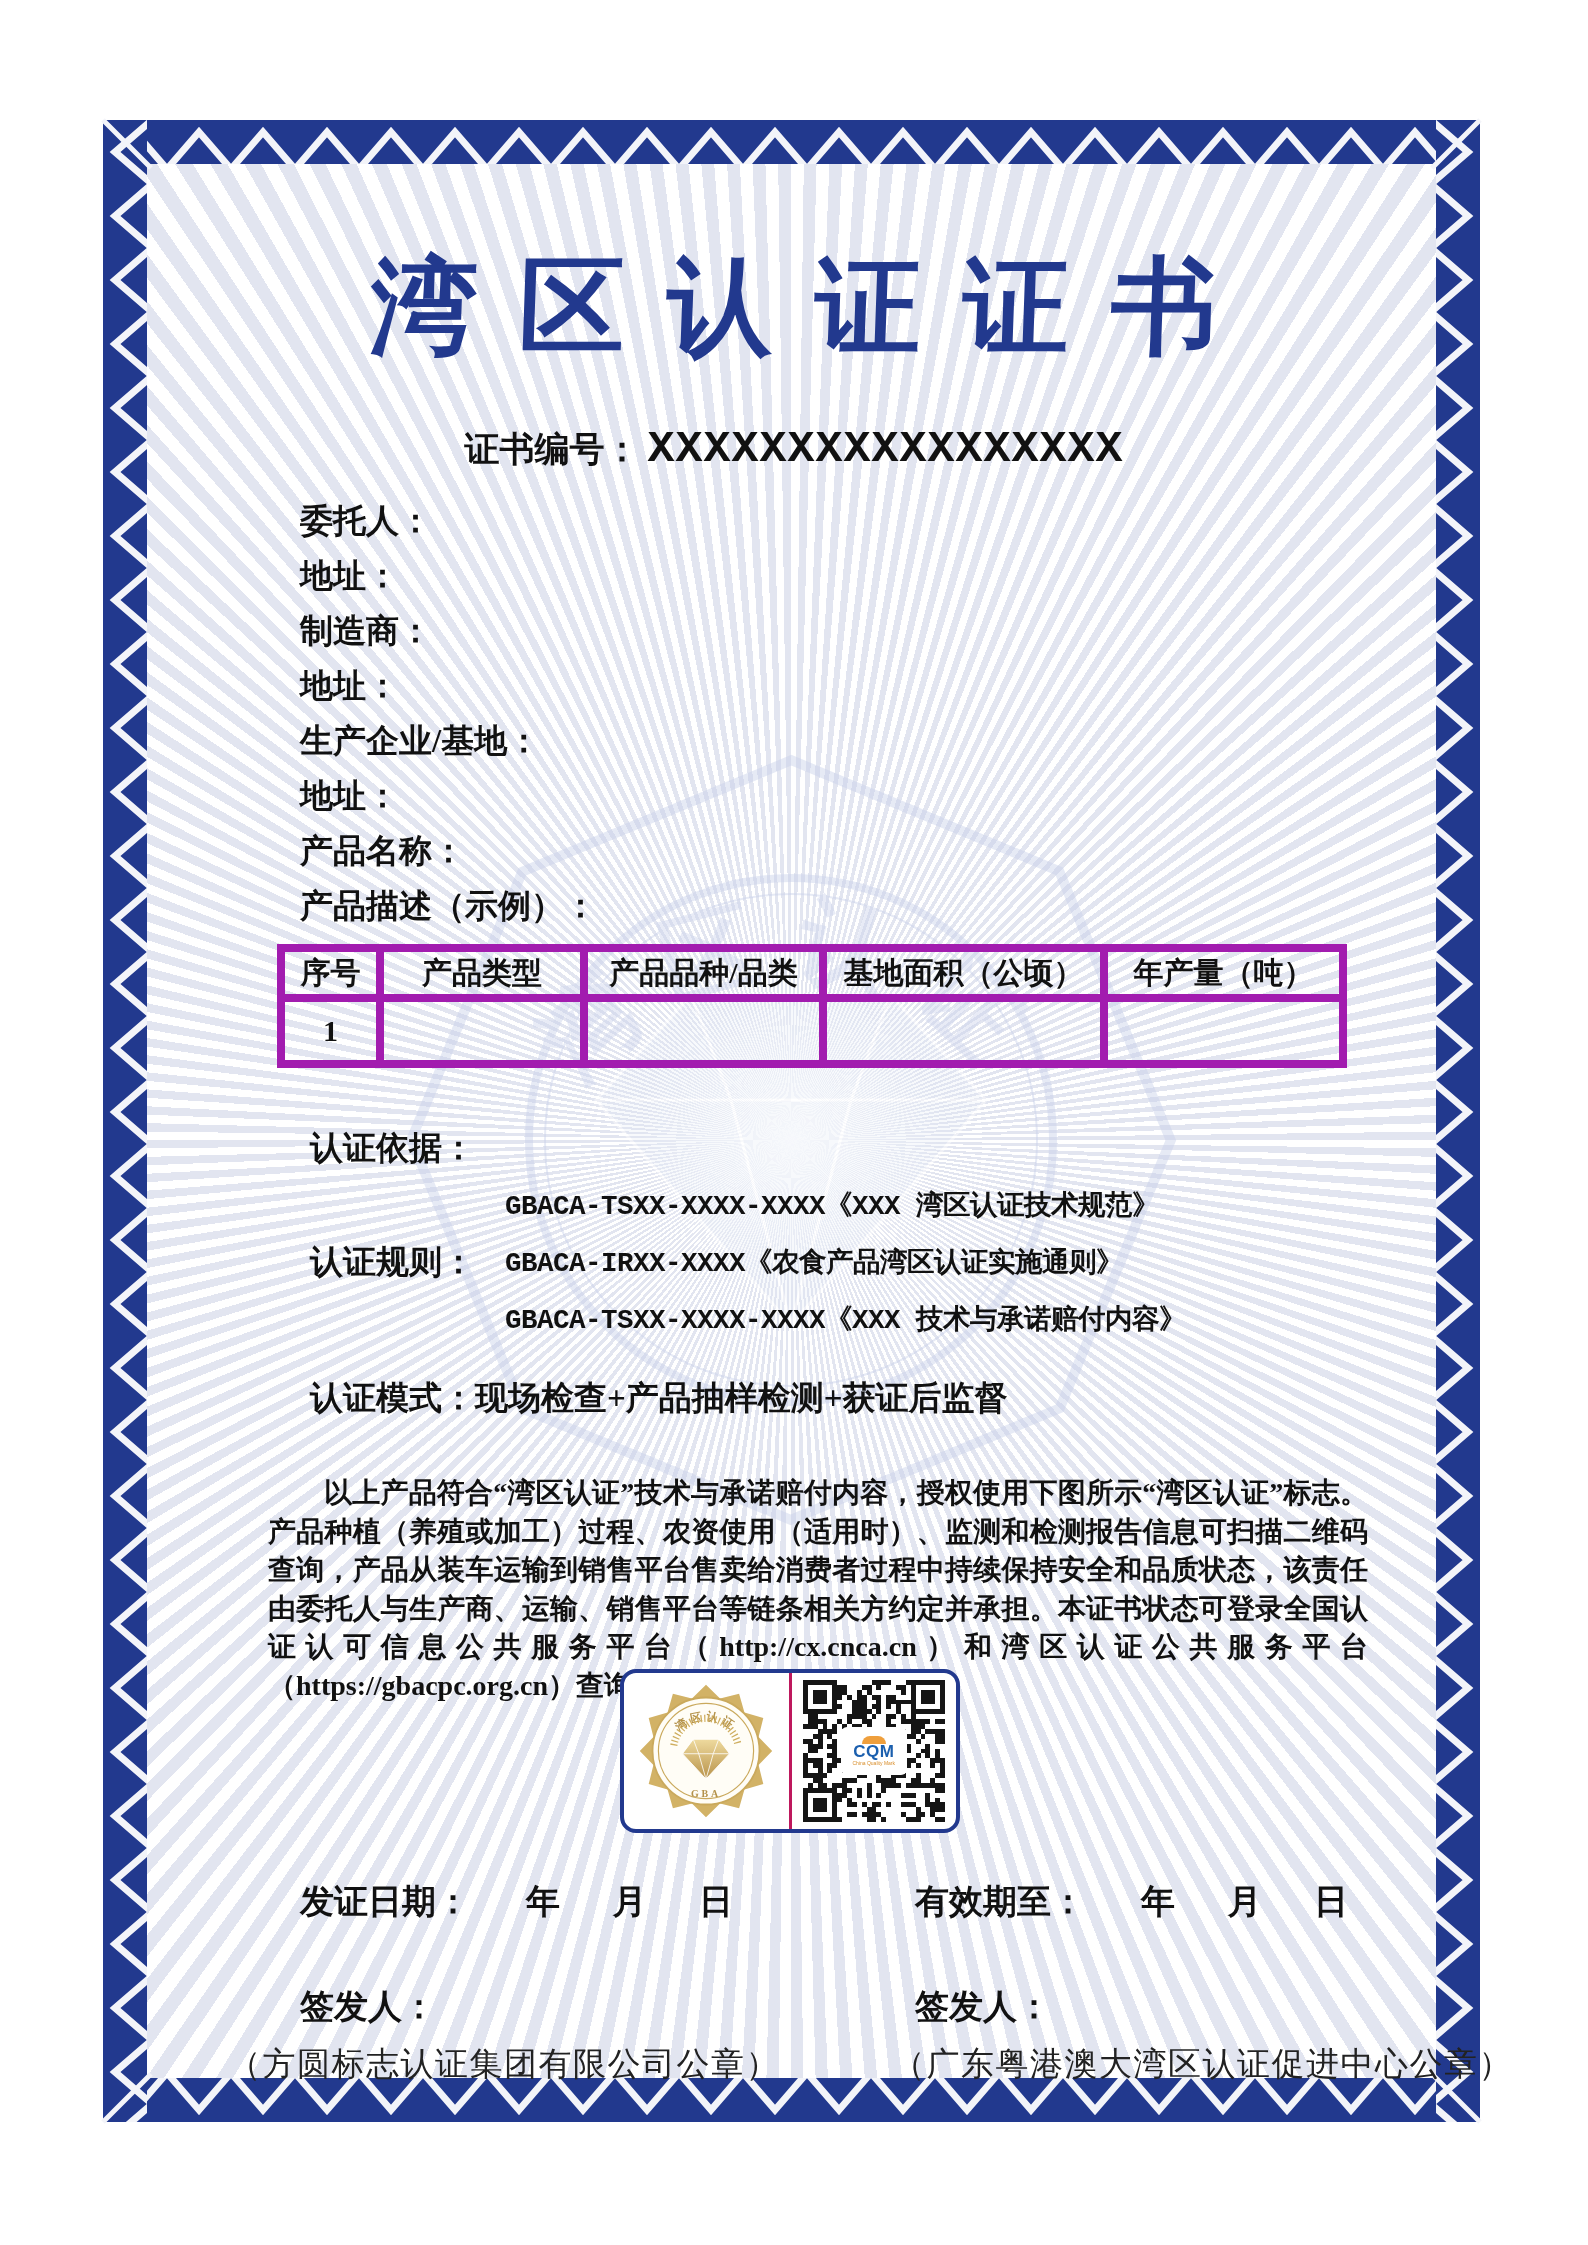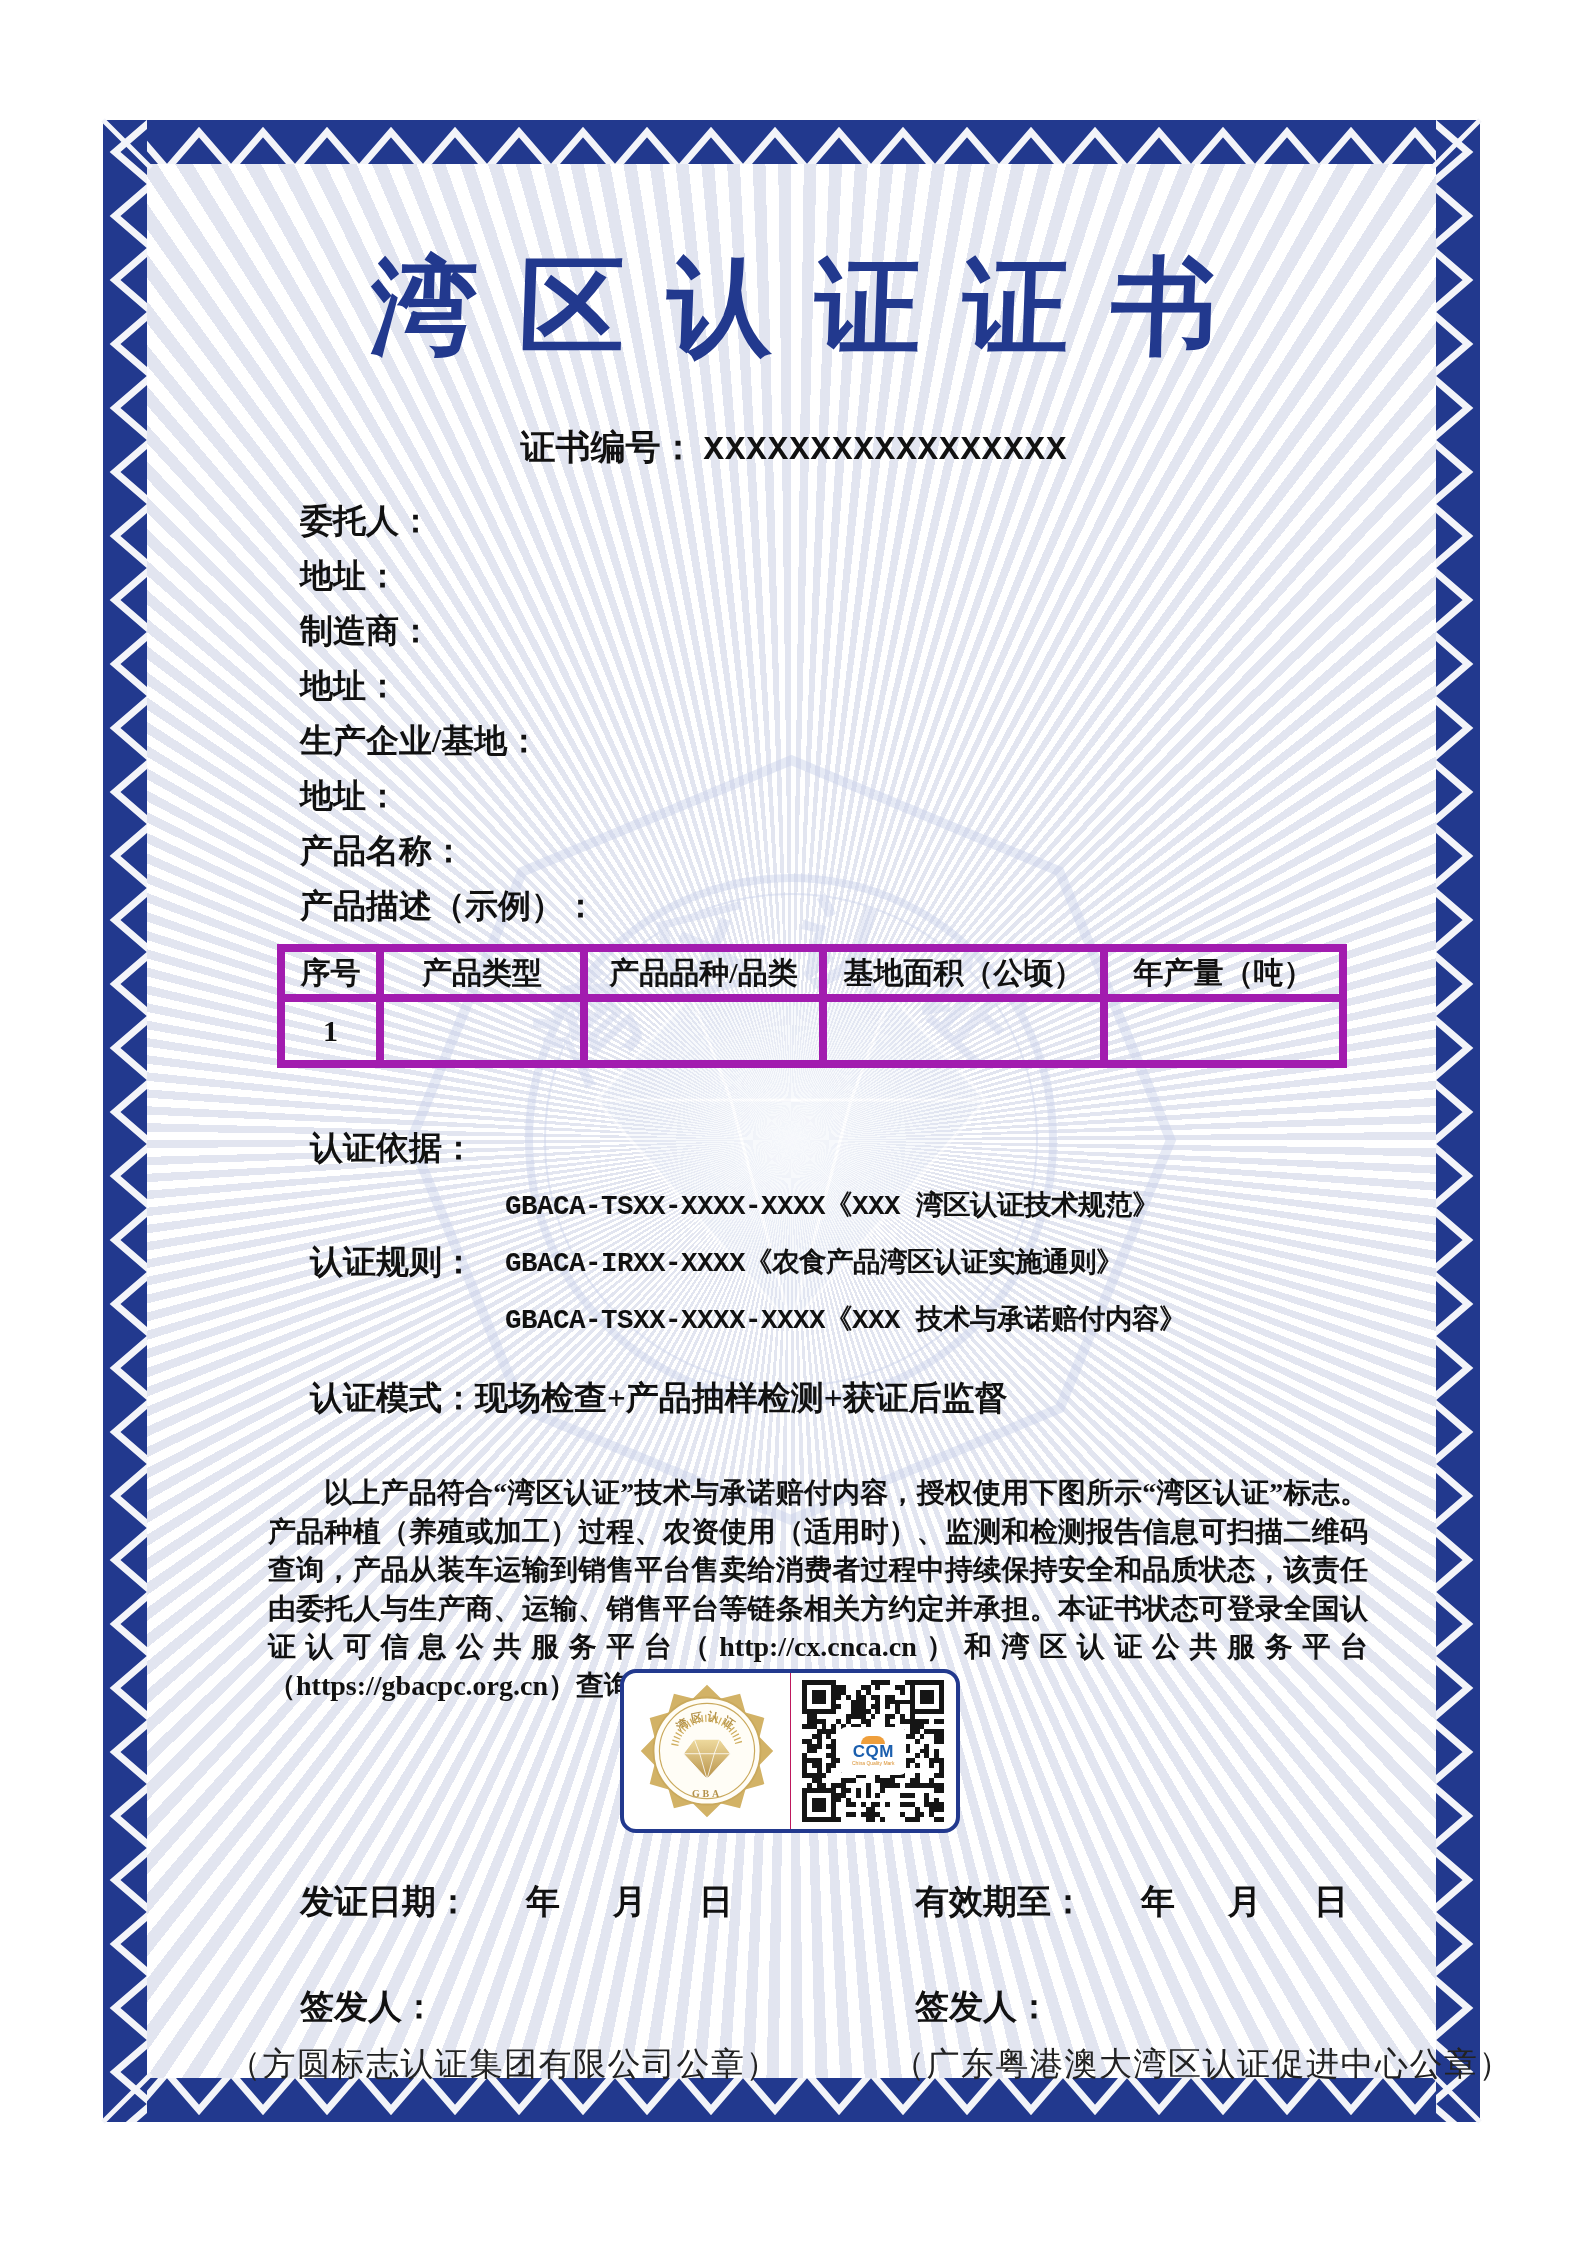--- a/index.html
+++ b/index.html
@@ -25,21 +25,21 @@
   .title{
     left:0;top:236px;width:1588px;text-align:center;
     font-size:106px;font-weight:700;color:#22398e;
     letter-spacing:42px;padding-left:42px;box-sizing:border-box;
     transform:skewX(-2deg);
   }
   .certline{left:0;top:424px;width:1588px;text-align:center;font-size:35px;}
   .certline .lbl{font-weight:700;}
   .certline .val{
     font-family:"Liberation Mono","DejaVu Sans Mono",monospace;
-    font-weight:700;font-size:34px;letter-spacing:1px;margin-left:8px;
+    font-weight:700;font-size:45px;letter-spacing:1px;margin-left:8px;
   }
   .fields{left:300px;top:494px;font-size:33px;font-weight:700;}
   .fields div{line-height:55px;height:55px;}
   
   .ptable{left:277px;top:944px;}
   table{border-collapse:collapse;table-layout:fixed;width:1062px;}
   th,td{border:8px solid #a21caf;text-align:center;padding:0;}
   th{height:42px;font-size:30px;font-weight:700;}
   td{height:58px;font-size:30px;font-weight:700;}
   
@@ -54,21 +54,21 @@
     left:268px;top:1474px;width:1100px;
     font-size:28px;font-weight:600;line-height:38.5px;
     text-align:justify;text-indent:2em;
   }
   
   .badge{
     left:620px;top:1669px;width:340px;height:164px;background:#fff;
     border:4px solid #22398e;border-radius:16px;display:flex;box-sizing:border-box;
   }
   .badge-cell{flex:1;display:flex;align-items:center;justify-content:center;position:relative;}
-  .badge-cell.right{border-left:1px solid #be185d;text-align:center;}
+  .badge-cell.right{border-left:3px solid #be185d;text-align:center;}
   .qr-wrap{position:relative;width:142px;height:142px;}
   .qr-wrap svg{width:142px;height:142px;display:block;}
   .qr-logo{
     position:absolute;left:50%;top:50%;transform:translate(-50%,-50%);
     width:66px;height:48px;background:#fff;border-radius:6px;
     display:flex;flex-direction:column;align-items:center;justify-content:center;
     font-family:"Liberation Sans","DejaVu Sans",sans-serif;
   }
   .cqm-arc{width:24px;height:8px;background:#ef9f3c;border-radius:12px 12px 0 0;margin-bottom:-1px;}
   .cqm-text{font-size:17px;line-height:17px;font-weight:700;color:#1b5fae;letter-spacing:.5px;}

